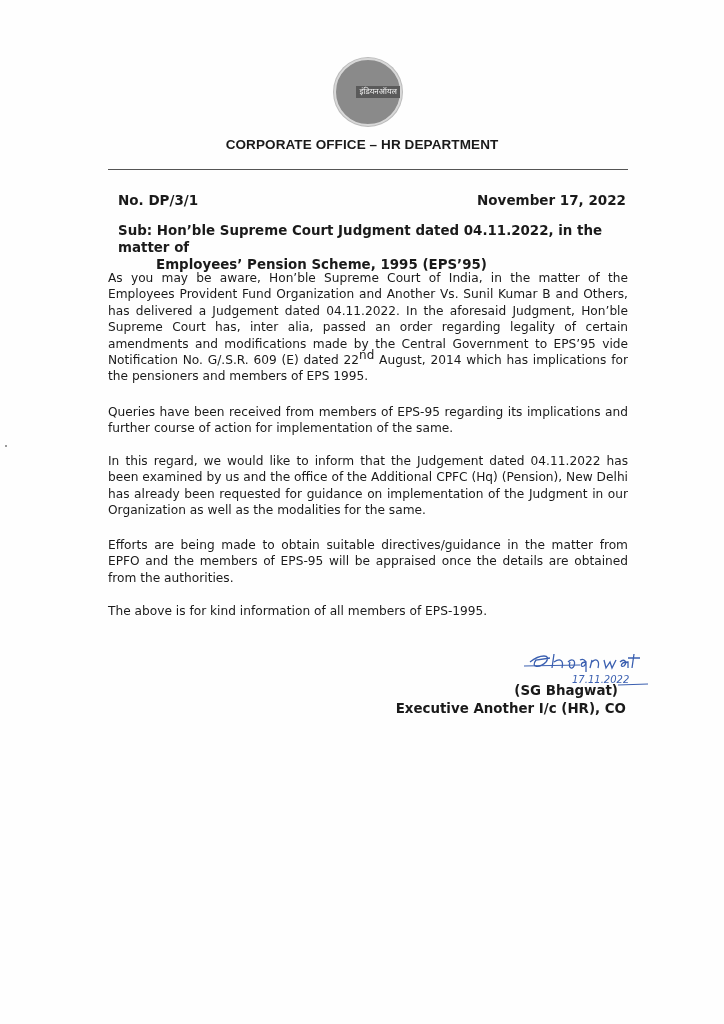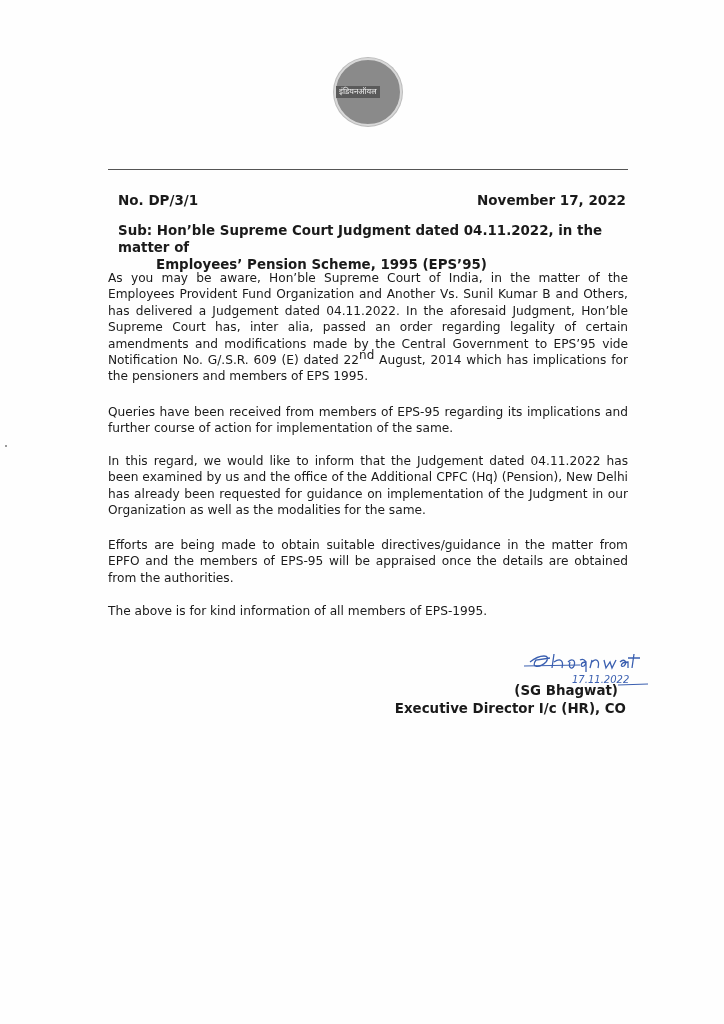--- a/index.html
+++ b/index.html
@@ -1,18 +1,18 @@
 <!DOCTYPE html>
 <html><head>
   <meta charset="utf-8">
   <style>
     html, body { margin: 0; padding: 0; background: #ffffff; }
     body { width: 724px; height: 1024px; position: relative; overflow: hidden; font-family: "DejaVu Sans", sans-serif; color: #1a1a1a; }
     .page { position: absolute; inset: 0; background: #fefefe; }
-    .logo { position: absolute; left: 334px; top: 58px; width: 64px; height: 64px; border-radius: 50%; background: #8a8a8a; border: 2px solid #d8d8d8; box-shadow: 0 0 0 1px #bbb; display: flex; align-items: center; justify-content: flex-start; }
+    .logo { position: absolute; left: 334px; top: 58px; width: 64px; height: 64px; border-radius: 50%; background: #8a8a8a; border: 2px solid #d8d8d8; box-shadow: 0 0 0 1px #bbb; display: flex; align-items: center; justify-content: flex-end; }
     .logo-band { background: #5a5a5a; color: #f2f2f2; font-size: 8px; padding: 2px 3px; line-height: 1; white-space: nowrap; font-family: "DejaVu Sans", sans-serif; }
     .dept { position: absolute; left: 0; width: 724px; top: 137px; text-align: center; font-family: "Liberation Sans", sans-serif; font-weight: bold; font-size: 13.5px; letter-spacing: 0.1px; }
     .rule { position: absolute; left: 108px; width: 520px; top: 169px; height: 0; border-top: 1px solid #555; }
     .ref { position: absolute; left: 118px; top: 192px; font-weight: bold; font-size: 13.5px; }
     .date { position: absolute; right: 98px; top: 192px; font-weight: bold; font-size: 13.5px; }
     .subject { position: absolute; left: 118px; top: 222px; width: 510px; font-weight: bold; font-size: 13.4px; line-height: 17px; }
     .subject .sub-label { display: inline-block; text-align: right; }
     .subject .sub-line2 { display: block; padding-left: 38px; }
     .body { position: absolute; left: 108px; width: 520px; font-size: 12.2px; line-height: 16.4px; text-align: justify; }
     .p1 { top: 270px; }
@@ -28,20 +28,21 @@
   </style>
 </head>
 <body>
 
 <div class="page">
 
   <div class="logo">
     <span class="logo-band">इंडियनऑयल</span>
   </div>
 
+  <div class="dept">CORPORATE OFFICE – HR DEPARTMENT</div>
   <div class="rule"></div>
 
   <div class="ref">No. DP/3/1</div>
   <div class="date">November 17, 2022</div>
 
   <div class="subject">
     <span class="sub-label">Sub:</span>
     <span>Hon’ble Supreme Court Judgment dated 04.11.2022, in the matter of</span>
     <span class="sub-line2">Employees’ Pension Scheme, 1995 (EPS’95)</span>
   </div>
@@ -56,16 +57,16 @@
   <div class="body p5">The above is for kind information of all members of EPS-1995.</div>
 
   <svg class="sig-scribble" viewBox="0 0 130 40">
     <path d="M10 14 C20 6, 32 6, 26 14 C20 20, 10 20, 16 12 L30 10 M34 6 L32 20 M34 14 C40 10, 44 12, 42 20 M48 14 C52 10, 56 12, 54 18 C52 22, 48 20, 50 14 M60 12 C64 10, 68 14, 64 18 C60 20, 60 14, 66 14 L66 24 M72 12 L70 20 M72 14 C76 10, 80 12, 78 20 M84 12 L86 20 L90 14 L92 20 L96 12 M100 14 C104 10, 108 14, 104 18 C100 20, 100 14, 108 14 L108 20 M114 6 L112 20 M108 10 L120 10" stroke="#3a5fb0" stroke-width="1.3" fill="none"></path>
     <path d="M4 18 L60 17" stroke="#3a5fb0" stroke-width="1" fill="none"></path>
     <text x="52" y="35" font-size="10" fill="#3a5fb0" font-family="DejaVu Sans, sans-serif" font-style="italic">17.11.2022</text>
     <path d="M98 37 L128 36" stroke="#3a5fb0" stroke-width="1" fill="none"></path>
   </svg>
 
   <div class="sig-name">(SG Bhagwat)</div>
-  <div class="sig-title">Executive Director I/c (HR), CO</div>
+  <div class="sig-title">Executive Another I/c (HR), CO</div>
 
   <div class="speck"></div>
 </div>
 
 </body></html>

